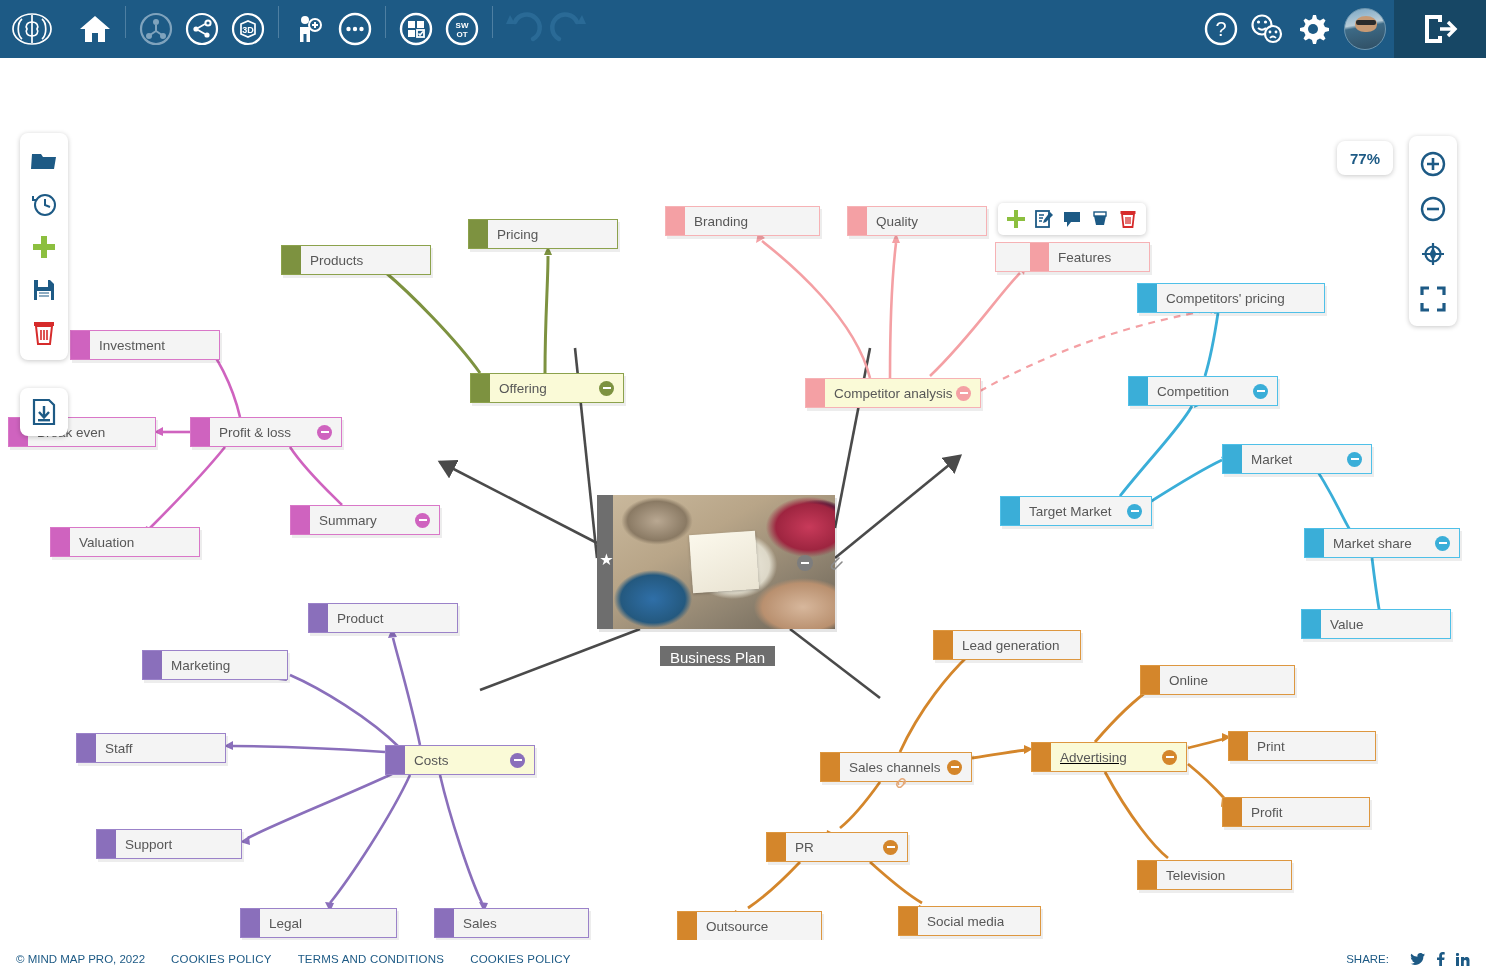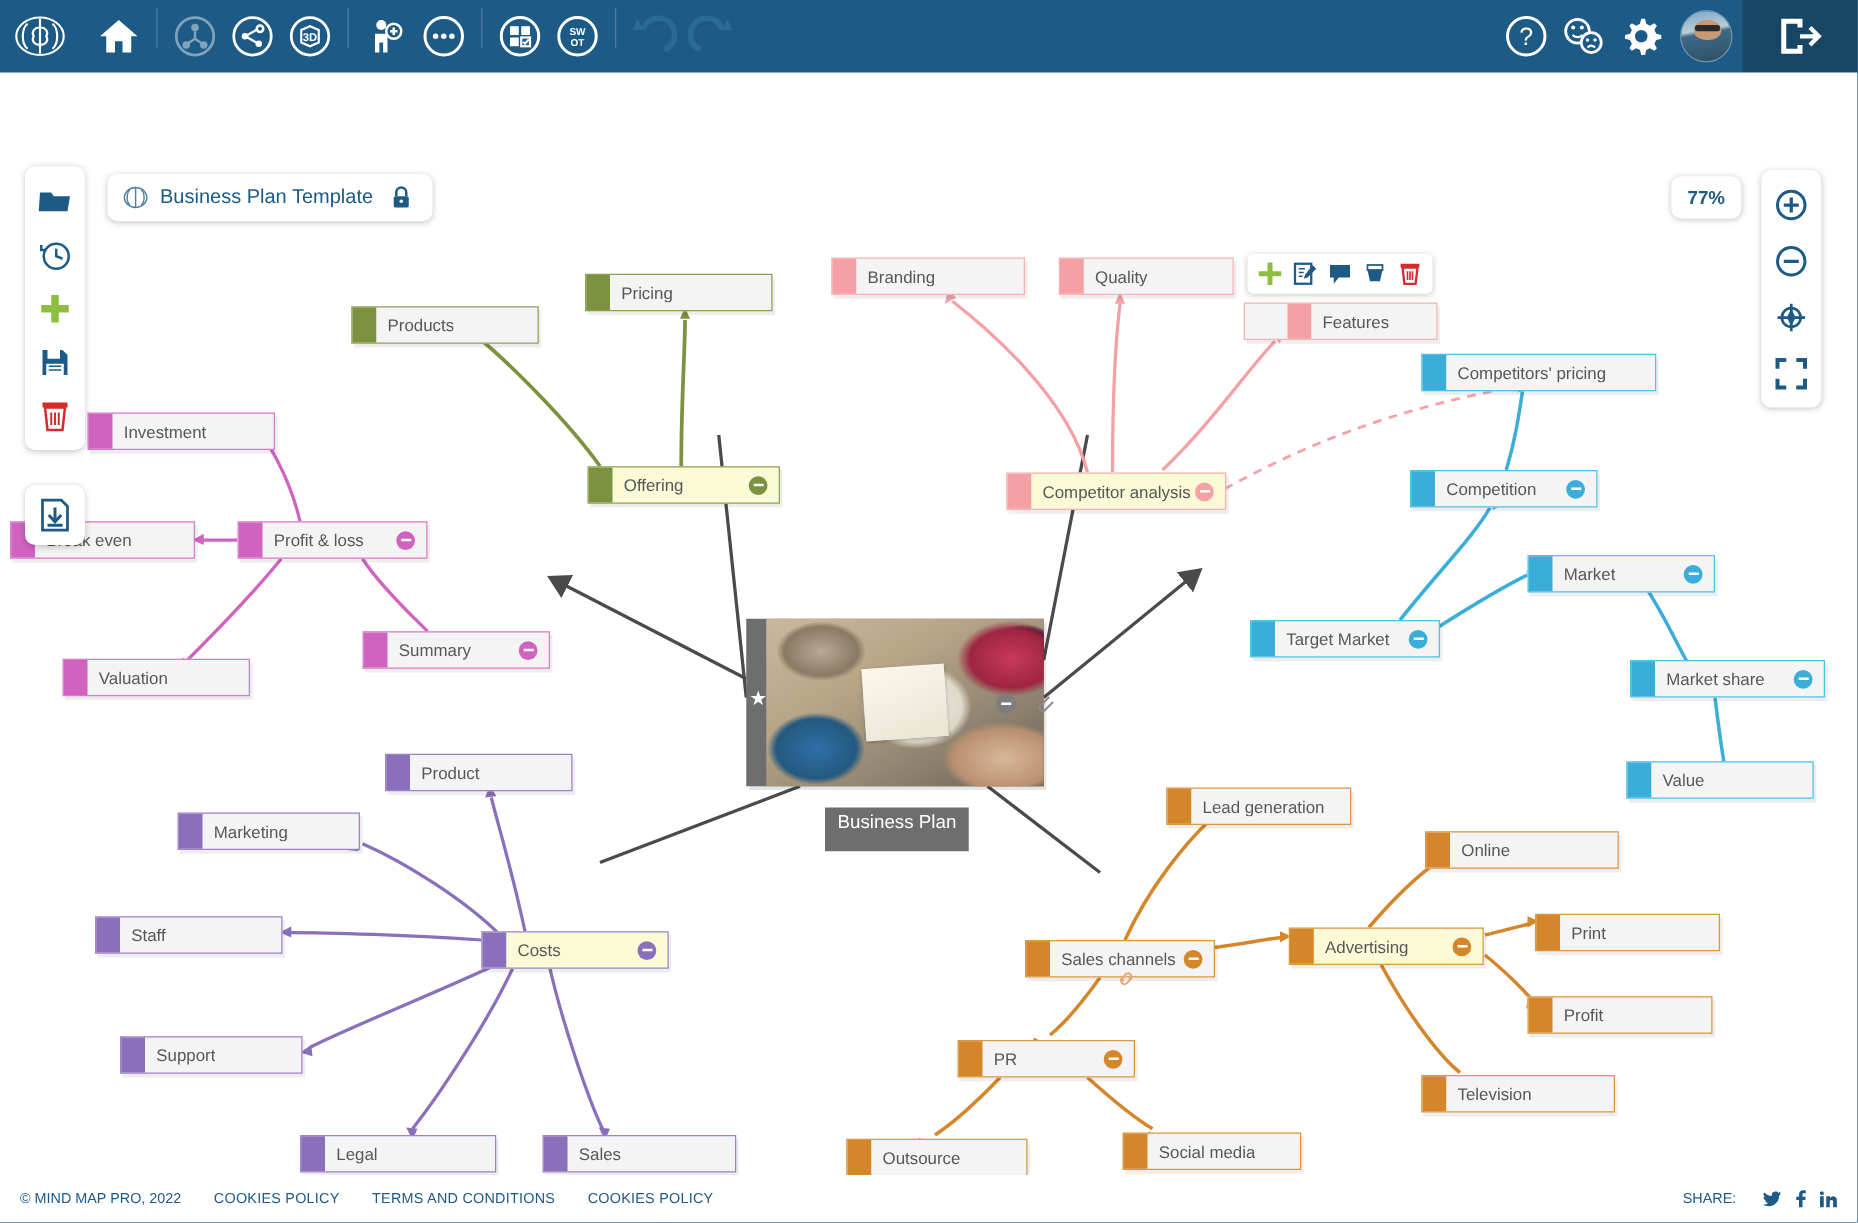--- a/index.html
+++ b/index.html
@@ -73,21 +73,21 @@
   #central-photo::after { content:""; position:absolute; left:78px; top:38px; width:66px; height:58px;
     background: linear-gradient(160deg,#fbf8ec,#e9e3d2); transform: rotate(-4deg);
     box-shadow: 0 1px 3px rgba(0,0,0,0.25); }
   #central-star { position: absolute; left: 1px; top: 56px; width: 17px; height: 17px;
     color: #ffffff; font-size: 16px; line-height: 17px; text-align: center; }
   #central-collapse { position: absolute; left: 200px; top: 60px; width: 16px; height: 16px;
     border-radius: 50%; background: #7d7d7d; display: flex; align-items: center; justify-content: center; cursor: pointer; }
   #central-collapse i { width: 8px; height: 2px; background: #fff; display: block; }
   #central-clip { position: absolute; left: 228px; top: 58px; width: 20px; height: 20px; cursor: pointer; }
   #central-label { position: absolute; left: 660px; top: 588px; background: #6e6e6e;
-    color: #ffffff; font-size: 15px; padding: 3px 10px 15px; white-space: nowrap; }
+    color: #ffffff; font-size: 15px; padding: 3px 10px 0; white-space: nowrap; }
   .attach-clip { position: absolute; width: 18px; height: 18px; cursor: pointer; }
 
   
   .panel { position: absolute; background: #ffffff; border-radius: 8px;
     box-shadow: 0 1px 5px rgba(0,0,0,0.22); }
   #title-pill { left: 86px; top: 81px; height: 38px; display: flex; align-items: center;
     padding: 0 16px 0 12px; cursor: pointer; }
   #title-pill .t { color: #1d5a85; font-size: 16px; margin: 0 14px 0 9px; white-space: nowrap; }
 
   #left-tools { left: 20px; top: 75px; width: 48px; padding: 6px 0;
@@ -427,21 +427,21 @@
           <div class="bar" style="background: rgb(212, 134, 43);"></div>
           <span class="lbl">Sales channels</span>
           <div class="collapse" style="background: rgb(212, 134, 43);">
             <i></i>
           </div>
         </div>
         <div class="node" style="left: 933px; top: 572px; width: 148px; border-color: rgb(221, 151, 64);">
           <div class="bar" style="background: rgb(212, 134, 43);"></div>
           <span class="lbl">Lead generation</span>
         </div>
-        <div class="node parent" style="left: 1031px; top: 684px; width: 156px; border-color: rgb(221, 151, 64);">
+        <div class="node parent" style="left: 1031px; top: 684px; width: 156px; border-color: rgb(221, 151, 64); text-decoration: underline;">
           <div class="bar" style="background: rgb(212, 134, 43);"></div>
           <span class="lbl">Advertising</span>
           <div class="collapse" style="background: rgb(212, 134, 43);">
             <i></i>
           </div>
         </div>
         <div class="node" style="left: 1140px; top: 607px; width: 155px; border-color: rgb(221, 151, 64);">
           <div class="bar" style="background: rgb(212, 134, 43);"></div>
           <span class="lbl">Online</span>
         </div>
@@ -545,36 +545,20 @@
     </div>
     <div id="central-label">Business Plan</div>
 
     <div class="attach-clip" style="left:892px; top:716px;">
       <svg width="18" height="18" viewBox="0 0 18 18">
           <path d="M7 11 a3 3 0 0 1 0-4 l2-2 a3 3 0 0 1 4 4 l-1 1" stroke="#e4a878" stroke-width="1.5" fill="none"></path>
           <path d="M11 7 a3 3 0 0 1 0 4 l-2 2 a3 3 0 0 1-4-4 l1-1" stroke="#e4a878" stroke-width="1.5" fill="none"></path>
         </svg>
     </div>
 
-    <div id="title-pill" class="panel">
-      <svg width="21" height="20" viewBox="0 0 21 20">
-        <g fill="none" stroke="#4a7fa5" stroke-width="1.1">
-          <ellipse cx="10.5" cy="10" rx="9" ry="8"></ellipse>
-            <path d="M10.5 2 L10.5 18"></path>
-          <path d="M6 4 C3 6, 3 14, 6 16"></path>
-            <path d="M15 4 C18 6, 18 14, 15 16"></path>
-        </g>
-      </svg>
-      <span class="t">Business Plan Template</span>
-      <svg width="18" height="20" viewBox="0 0 18 20">
-        <path d="M5 9 L5 6 a4 4 0 0 1 8 0 L13 9" stroke="#1d5a85" stroke-width="2" fill="none"></path>
-        <rect x="3" y="9" width="12" height="9" rx="1.5" fill="#1d5a85"></rect>
-        <circle cx="9" cy="13" r="1.4" fill="#ffffff"></circle>
-      </svg>
-    </div>
 
     <div id="left-tools" class="panel">
       <div class="it">
         <svg width="28" height="24" viewBox="0 0 28 24">
             <path d="M2 5 L11 5 L13 8 L26 8 L24 20 L1 20 Z" fill="#1d5a85"></path>
           </svg>
       </div>
       <div class="it">
         <svg width="26" height="26" viewBox="0 0 26 26">
             <circle cx="14" cy="14" r="10" fill="none" stroke="#1d5a85" stroke-width="2"></circle>

